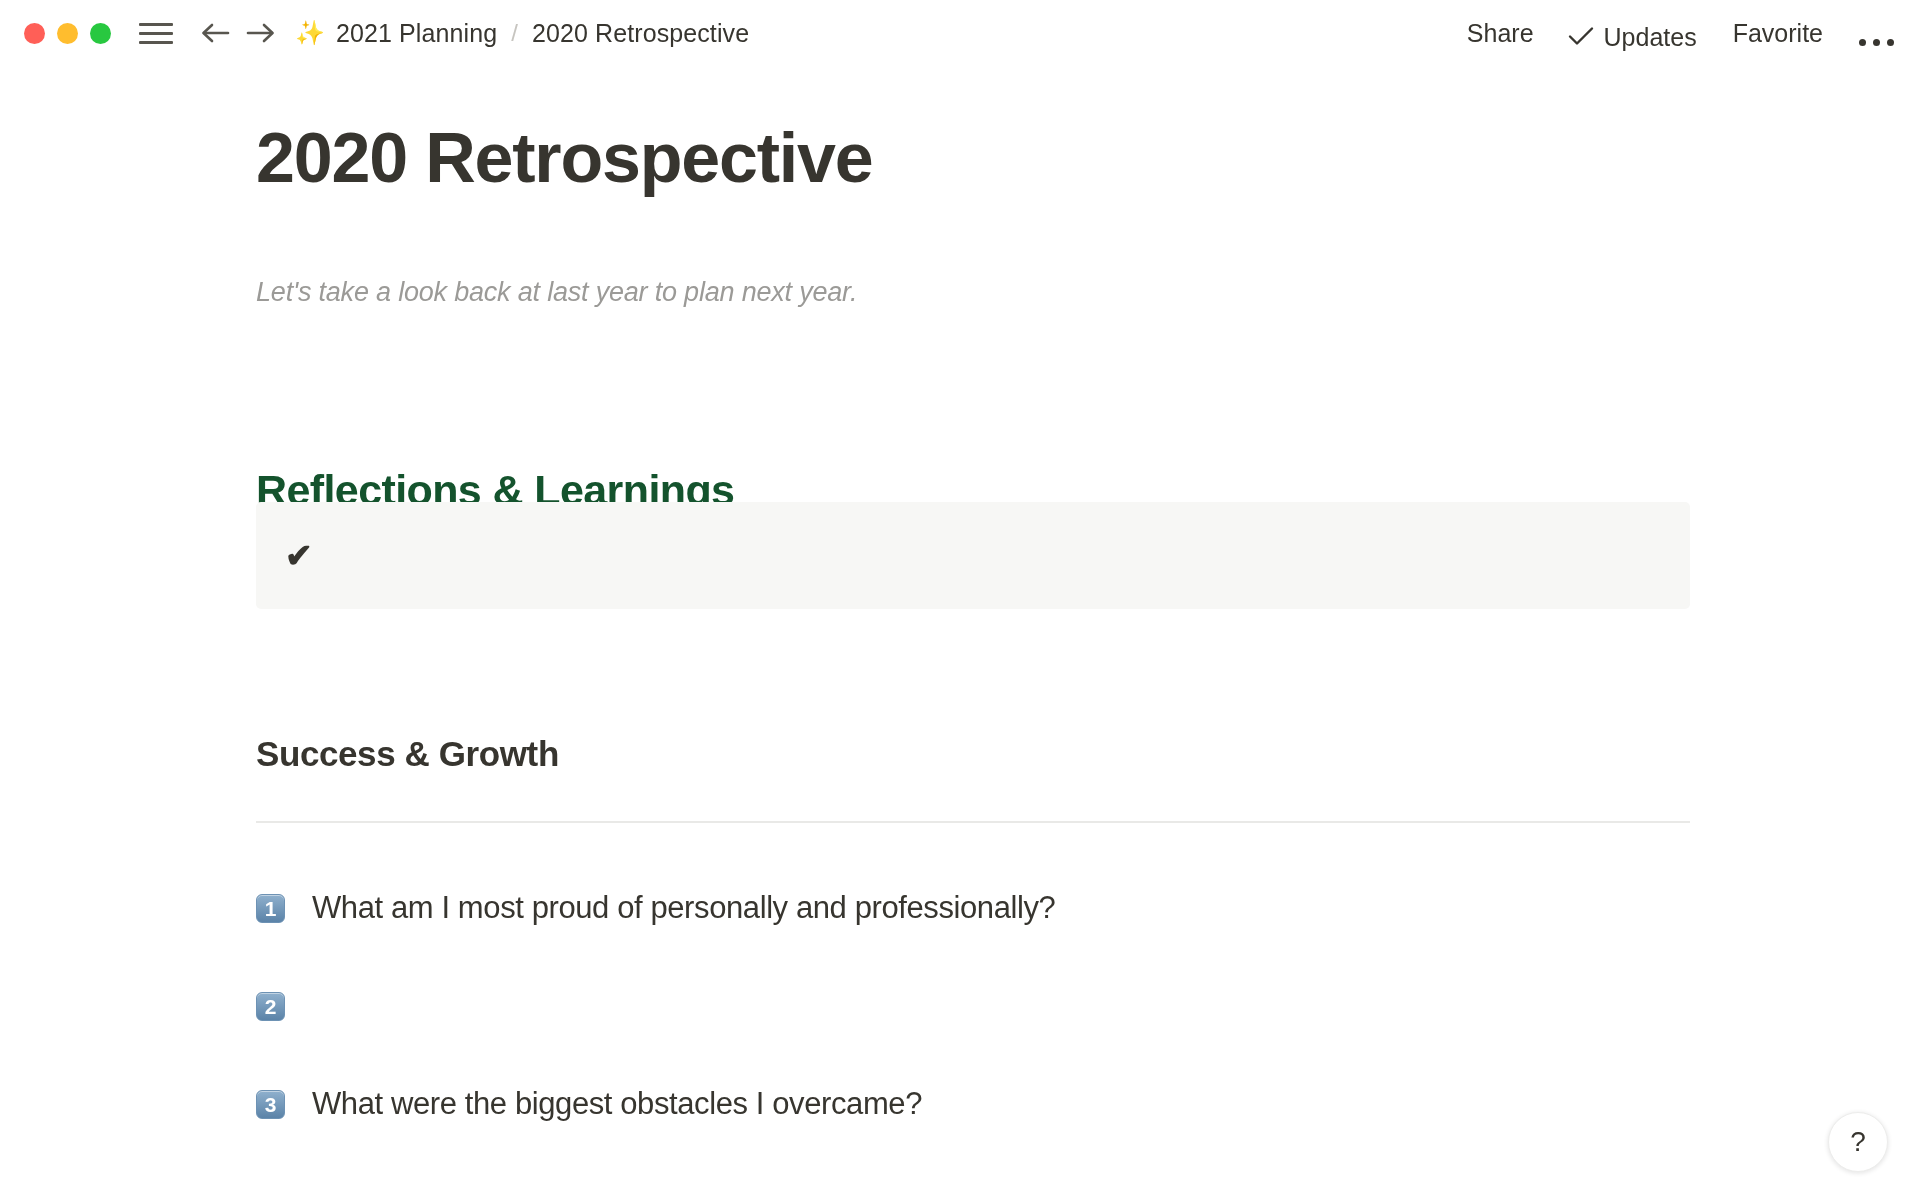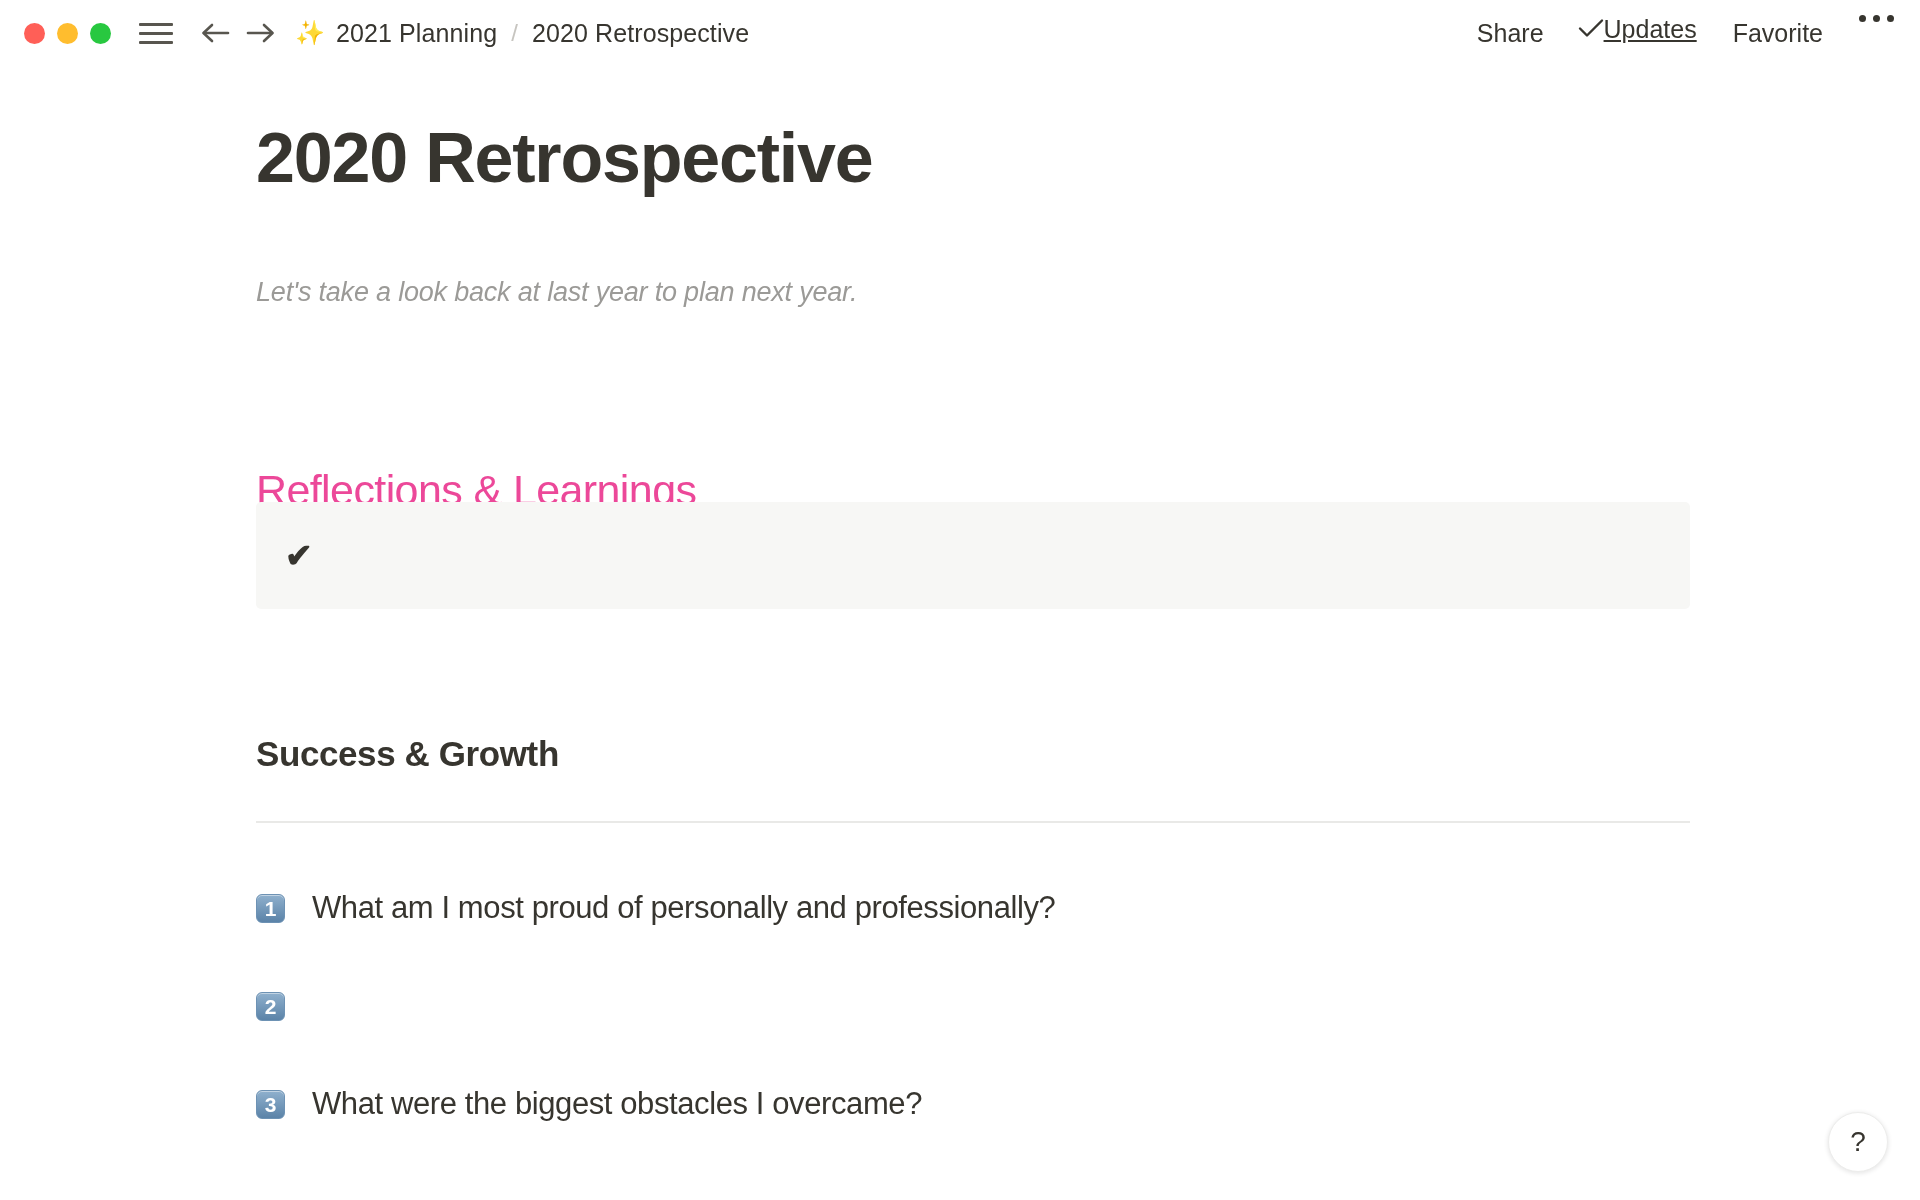--- a/index.html
+++ b/index.html
@@ -96,36 +96,36 @@
   }
   .bc-sep {
     color: #c7c5c0;
     margin: 0 14px;
     font-size: 24px;
   }
 
   .topbar-right {
     margin-left: auto;
     display: flex;
-    align-items: flex-start;
+    align-items: flex-end;
     margin-right: 26px;
     font-size: 25px;
     color: #37352f;
   }
   .tr-item {
     cursor: pointer;
     padding: 4px 6px;
     white-space: nowrap;
   }
   .tr-updates {
     display: flex;
     align-items: center;
+    gap: 10px;
     margin-left: 28px;
     cursor: pointer;
-    text-decoration: underline;
   }
   .tr-favorite { margin-left: 30px; }
   .tr-more {
     margin-left: 30px;
     display: flex;
     align-items: center;
     gap: 7px;
     cursor: pointer;
     padding-bottom: 6px;
   }
@@ -163,22 +163,22 @@
     font-style: italic;
     color: #9b9a97;
     letter-spacing: -0.2px;
   }
 
   .h1-heading {
     position: absolute;
     top: 400px;
     left: 256px;
     font-size: 43px;
-    font-weight: normal;
-    color: #ec4899;
+    font-weight: bold;
+    color: #14532d;
     letter-spacing: -0.6px;
   }
 
   .callout {
     position: absolute;
     top: 436px;
     left: 256px;
     width: 1434px;
     height: 107px;
     background: #f7f7f5;

